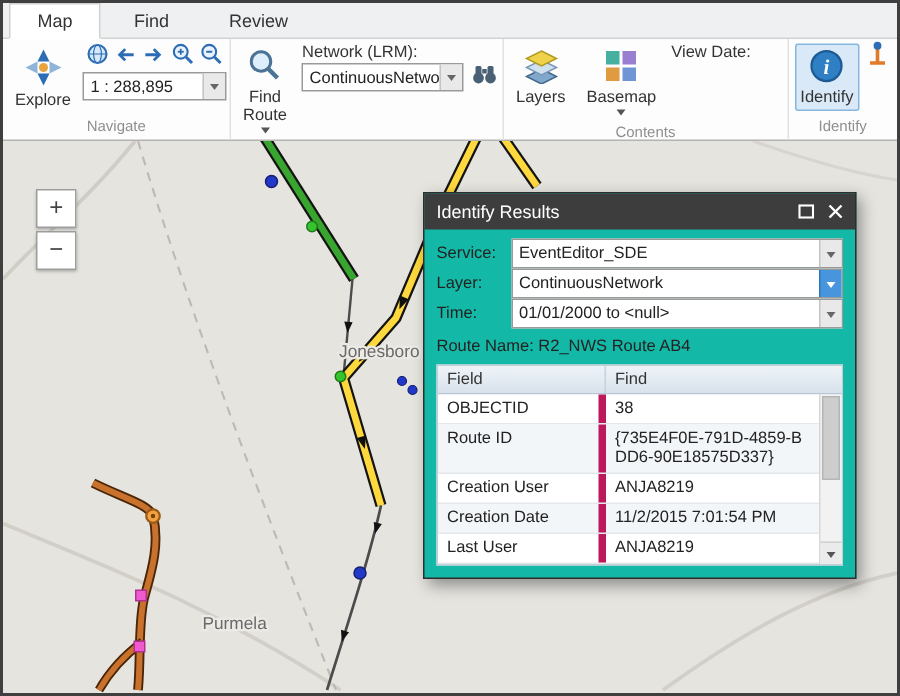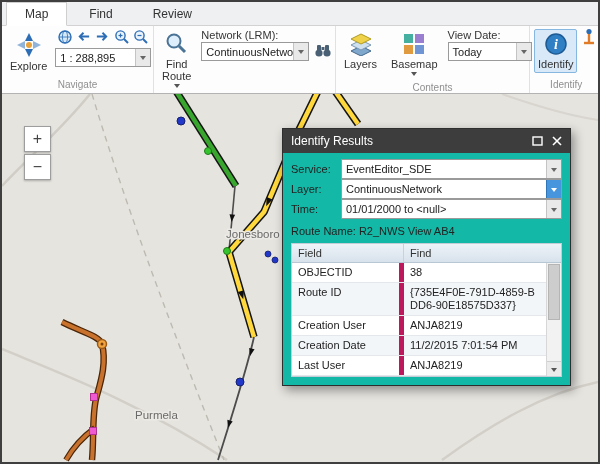--- a/index.html
+++ b/index.html
@@ -214,26 +214,20 @@
               <rect x="13" y="2" width="9" height="9" fill="#9a7fd0"></rect>
               <rect x="2" y="13" width="9" height="9" fill="#e09a40"></rect>
               <rect x="13" y="13" width="9" height="9" fill="#6f95d5"></rect>
             </svg>
           </span>
           <span class="cap">Basemap</span>
           <span class="caret"></span>
         </div>
         <div style="display:flex;flex-direction:column">
           <div class="minilabel">View Date:</div>
-          <div class="combo" style="width:84px">
-            <span class="val">Today</span>
-            <span class="arrowseg">
-                <span class="tri"></span>
-              </span>
-          </div>
         </div>
       </div>
       <div class="group-label">Contents</div>
     </div>
 
     <div class="group" style="flex:1;border-right:none">
       <div class="group-content">
         <div class="bigbtn selected">
           <span>
             <svg width="24" height="24" viewBox="0 0 24 24">
@@ -367,21 +361,21 @@
           <span class="plabel">Time:</span>
           <div class="combo">
             <span class="val">01/01/2000 to &lt;null&gt;</span>
             <span class="arrowseg">
                 <span class="tri"></span>
               </span>
           </div>
         </div>
         <div class="routename">
           <span>Route Name:</span>
-          <span>R2_NWS View AB4</span>
+          <span>R2_NWS Route AB4</span>
         </div>
 
         <div class="tbl">
           <div class="tbl-header">
             <span class="th f">Field</span>
             <span class="th v">Find</span>
           </div>
           <div class="tbl-body">
             <div class="rows">
               <div class="trow">

